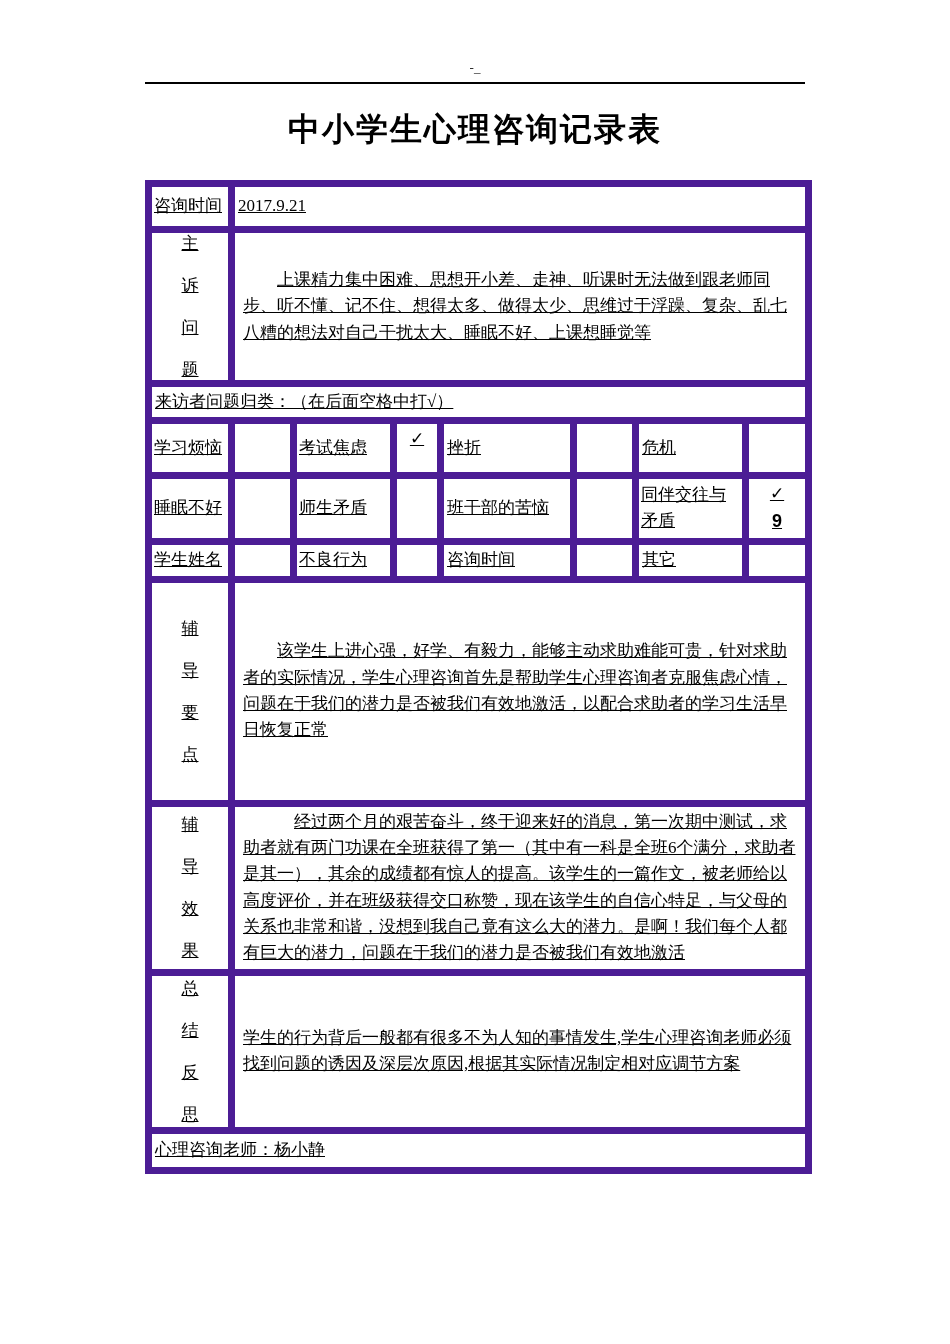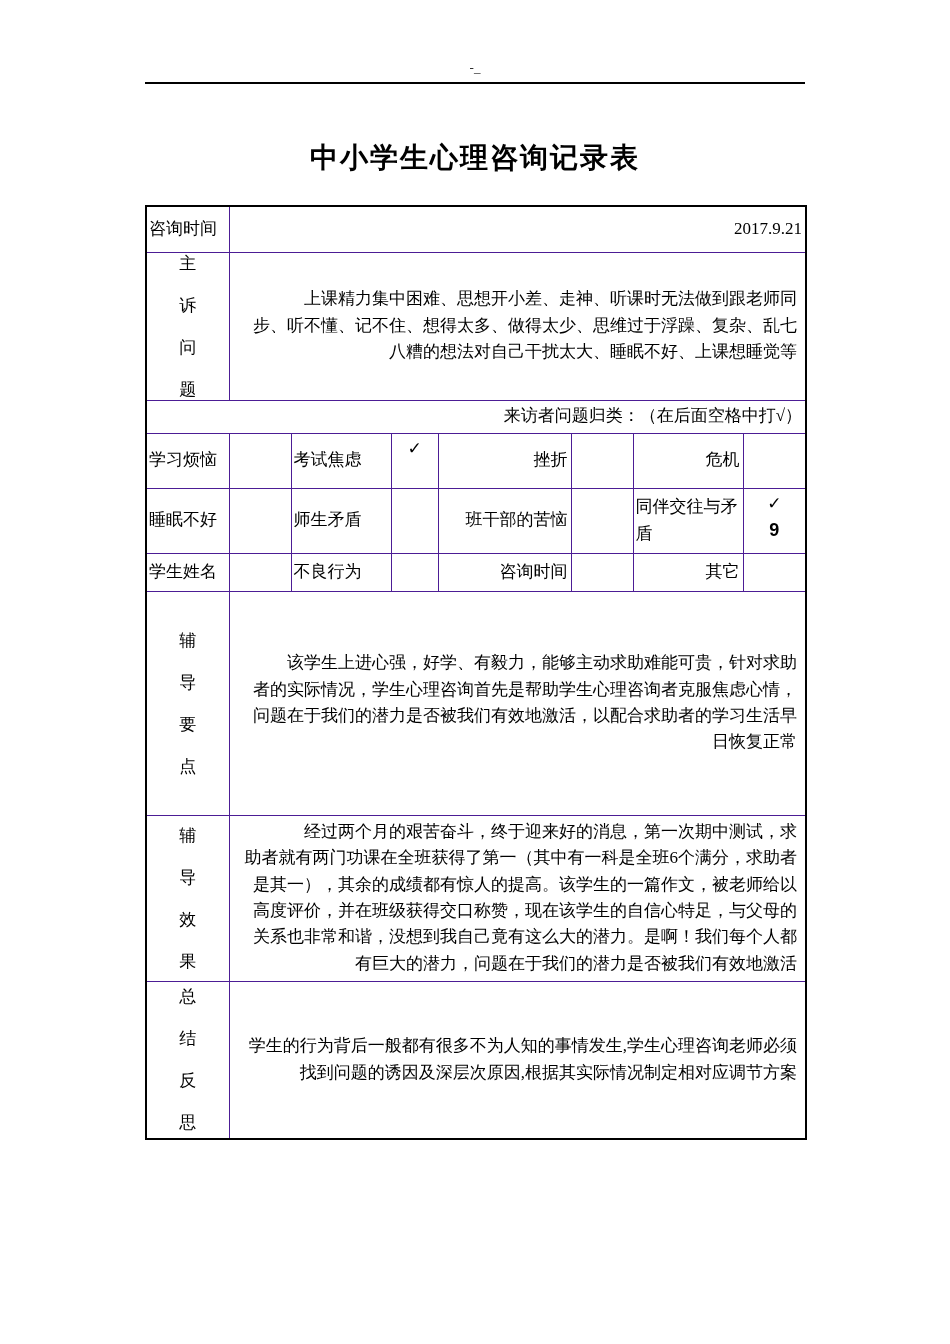--- a/index.html
+++ b/index.html
@@ -6,38 +6,38 @@
   body {
     width: 950px; height: 1344px;
     background: #ffffff; color: #000;
     font-family: "Liberation Serif", "DejaVu Serif", serif;
     position: relative; overflow: hidden;
   }
   .page { position: absolute; left: 145px; top: 60px; width: 660px; }
   .header-mark { text-align: center; font-size: 13px; height: 16px; color: #222; }
   .header-rule { border-bottom: 2px solid #000; margin-top: 6px; }
   .doc-title {
-    margin-top: 55px; text-align: center;
+    margin-top: 24px; text-align: center;
     font-family: "Liberation Sans", "DejaVu Sans", sans-serif;
-    font-weight: bold; font-size: 28px; letter-spacing: 2px;
+    font-weight: bold; font-size: 32px; letter-spacing: 2px;
   }
   table.form {
     border-collapse: collapse; table-layout: fixed;
     width: 660px; margin-top: 28px; border: 2px solid #000;
   }
   td {
-    border: 1px solid #4c1d95; font-size: 17px; line-height: 1.55;
-    padding: 2px 3px; vertical-align: middle; word-break: break-all;
+    border: 7px solid #4c1d95; font-size: 17px; line-height: 1.55;
+    padding: 2px 3px; vertical-align: middle; word-break: break-all; text-decoration: underline;
   }
   .lbl { text-align: left; padding-left: 2px; }
-  .ctr { text-align: right; }
+  .ctr { text-align: left; }
   .vlabel { text-align: center; }
   .vchars { display: flex; flex-direction: column; align-items: center; justify-content: center; gap: 25px; }
   .vchars span { line-height: 1; }
-  .para { margin: 0; padding: 0 5px; text-indent: 2em; text-align: right; }
+  .para { margin: 0; padding: 0 5px; text-indent: 2em; text-align: left; }
   .para.indent3 { text-indent: 3em; }
   .para.noindent { text-indent: 0; }
   .markcell { vertical-align: top; text-align: center; padding-top: 2px; }
   .mark-num {
     font-weight: bold; font-size: 18px;
     font-family: "Liberation Sans", "DejaVu Sans", sans-serif;
   }
   tr.r1 { height: 46px; }  tr.r2 { height: 44px; }  tr.r3 { height: 148px; }
   tr.r4 { height: 33px; padding-left: 34px; }  tr.r5 { height: 55px; margin-left: 32px; }  tr.r6 { height: 65px; }
   tr.r7 { height: 38px; }  tr.r8 { height: 224px; } tr.r9 { height: 166px; }
@@ -162,15 +162,18 @@
           <span>结</span>
           <span>反</span>
           <span>思</span>
         </div>
       </td>
       <td colspan="10">
         <p class="para noindent">学生的行为背后一般都有很多不为人知的事情发生,学生心理咨询老师必须找到问题的诱因及深层次原因,根据其实际情况制定相对应调节方案</p>
       </td>
     </tr>
 
+    <tr class="r11">
+      <td class="ctr" colspan="11">心理咨询老师：杨小静</td>
+    </tr>
   </tbody>
     </table>
 </div>
 
 </body></html>

